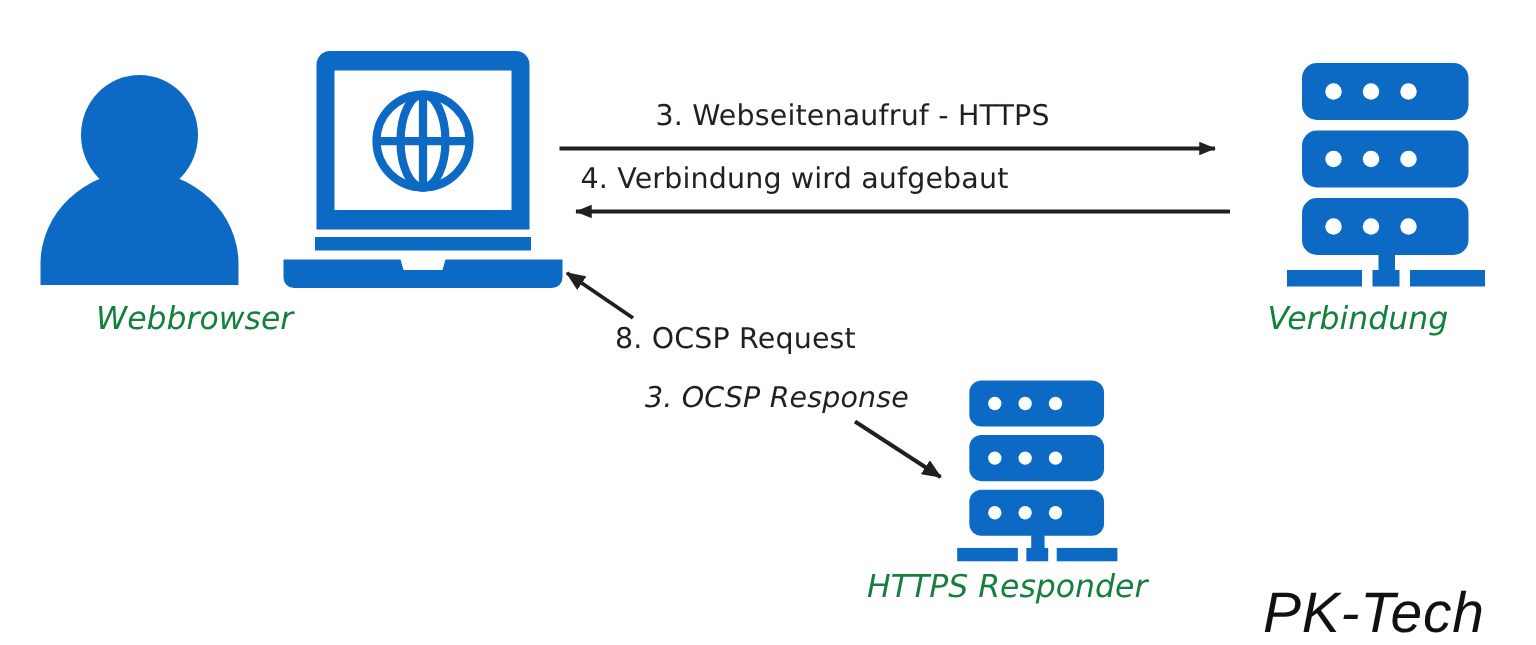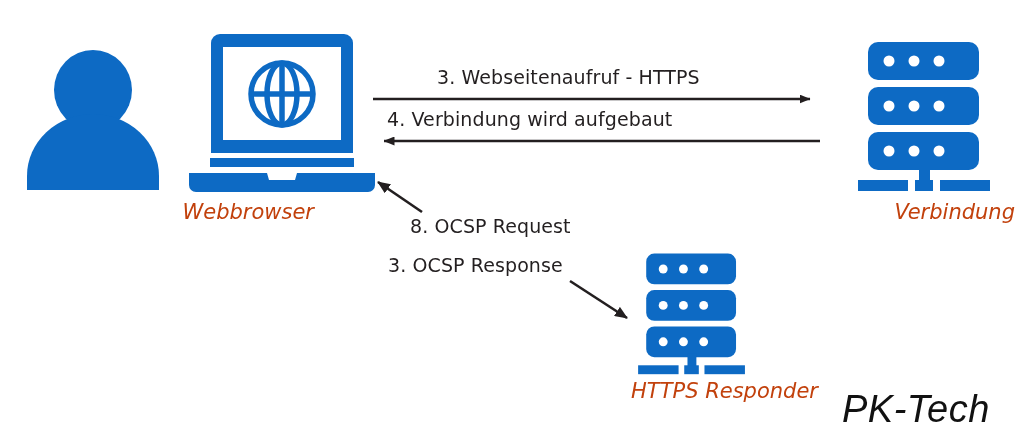--- a/index.html
+++ b/index.html
@@ -18,23 +18,23 @@
     overflow: hidden;
   }
   .node {
     position: absolute;
   }
   .node-label {
     position: absolute;
     font-style: italic;
     font-family: "DejaVu Sans", sans-serif;
     font-size: 21px;
-    color: #c2410c;
+    color: #15803d;
     white-space: nowrap;
-    text-align: right;
+    text-align: left;
   }
   .flow-label {
     position: absolute;
     font-family: "DejaVu Sans", sans-serif;
     font-size: 19px;
     color: #231f20;
     white-space: nowrap;
     letter-spacing: 0.1px;
   }
   .watermark {
@@ -154,17 +154,17 @@
 
     <line x1="570" y1="281" x2="627" y2="318" stroke="#231f20" stroke-width="2.6" marker-end="url(#ah-diag-b)"></line>
   </svg>
 
   <div class="flow-label" style="left:437px; top:66px;">3.  Webseitenaufruf - HTTPS</div>
 
   <div class="flow-label" style="left:387px; top:108px;">4.  Verbindung wird aufgebaut</div>
 
   <div class="flow-label" style="left:410px; top:215px;">8.  OCSP Request</div>
 
-  <div class="flow-label" style="left:388px; top:254px;">3.  OCSP Response</div>
+  <div class="flow-label" style="left:430px; top:254px;font-style:italic;">3.  OCSP Response</div>
 
   <div class="watermark" style="left:842px; top:388px;">PK-Tech</div>
 
 </div>
 
 </body></html>

